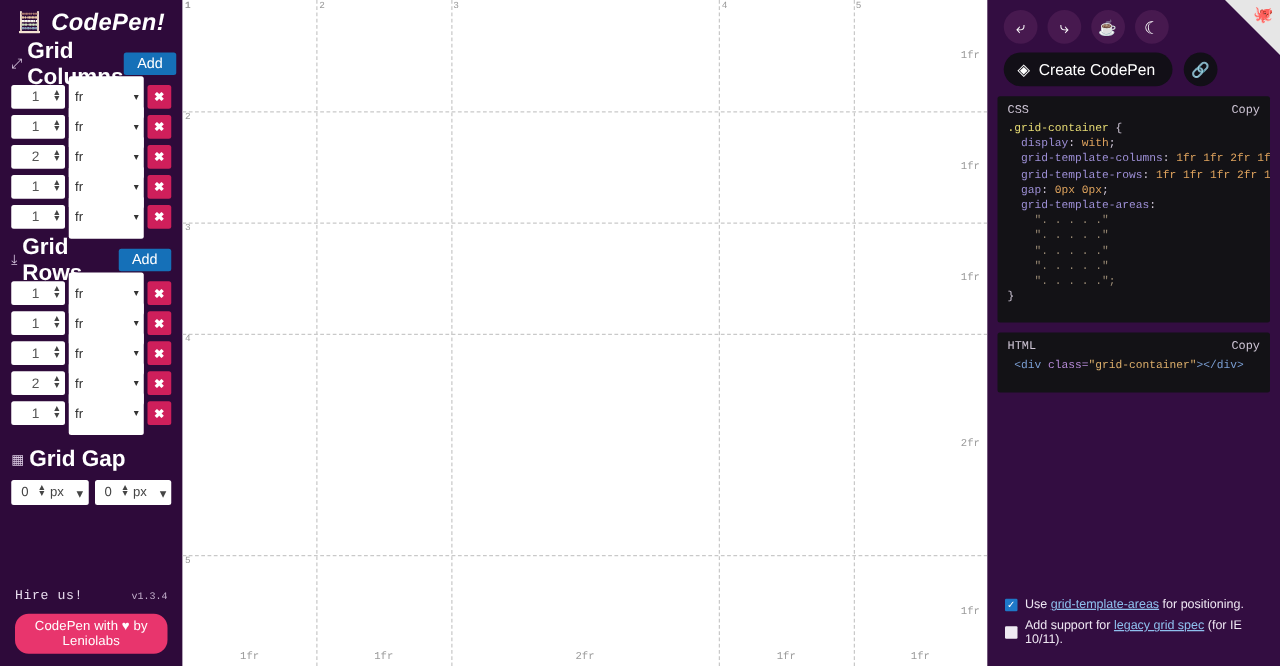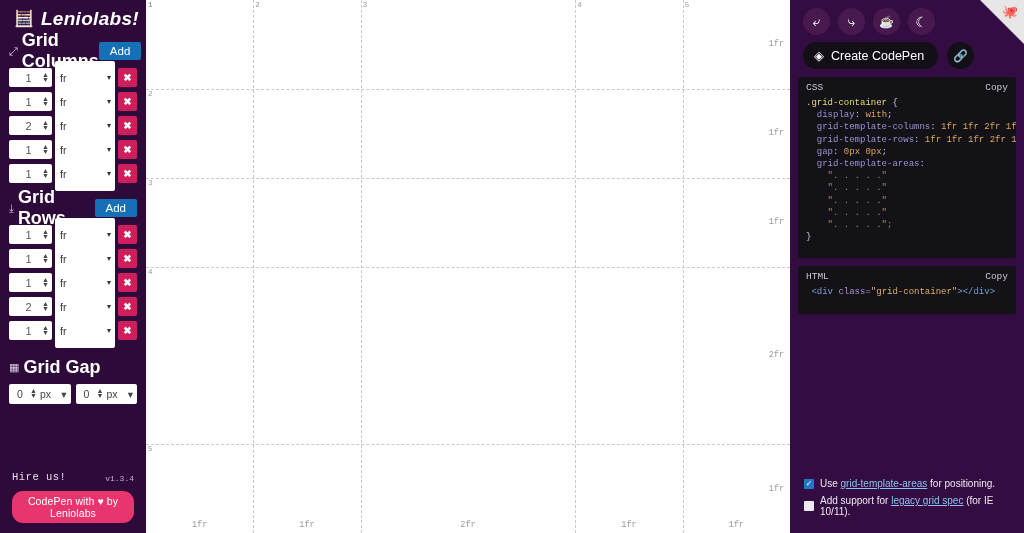--- a/index.html
+++ b/index.html
@@ -73,21 +73,21 @@
   }
   .gap-row { display: flex; padding: 0 9px; gap: 5px; }
   .gap-ctl {
     flex: 1; height: 20px; background: #fff; border-radius: 2px;
     display: flex; align-items: center; font-size: 10.5px; color: #444;
     padding: 0 4px; gap: 3px;
   }
   .gap-ctl .gv { width: 14px; text-align: center; }
   .gap-ctl .gu { flex: 1; }
   .sidebar-footer { position: absolute; bottom: 0; left: 0; width: 146px; padding: 0 12px 10px; }
-  .hire-line { display: flex; align-items: flex-end; justify-content: space-between; margin-bottom: 8px; }
+  .hire-line { display: flex; align-items: center; justify-content: space-between; margin-bottom: 8px; }
   .hire-us { font-family: "Liberation Mono", monospace; font-size: 10.5px; color: #e8dcee; letter-spacing: .5px; }
   .ver { font-family: "Liberation Mono", monospace; font-size: 8px; color: #c3b0cc; }
   .crafted {
     background: #e8356d; color: #fff; border-radius: 11px;
     font-size: 10.5px; text-align: center; padding: 4px 0;
     letter-spacing: .1px; cursor: pointer;
   }
 
   
   #canvas-wrap {
@@ -187,21 +187,21 @@
 </style>
 </head>
 <body>
 
 <div id="app">
 
   <aside id="sidebar">
 
     <div class="brand">
       <span class="cube">🧮</span>
-      <span class="title">Leniolabs!</span>
+      <span class="title">CodePen!</span>
     </div>
 
     <div class="section-head">
       <span class="sicon">⤢</span>
       <span class="stitle">Grid Columns</span>
       <button class="add-btn">Add</button>
     </div>
     <div id="columns-list">
         <div class="track-row">
           <div class="num-wrap">

